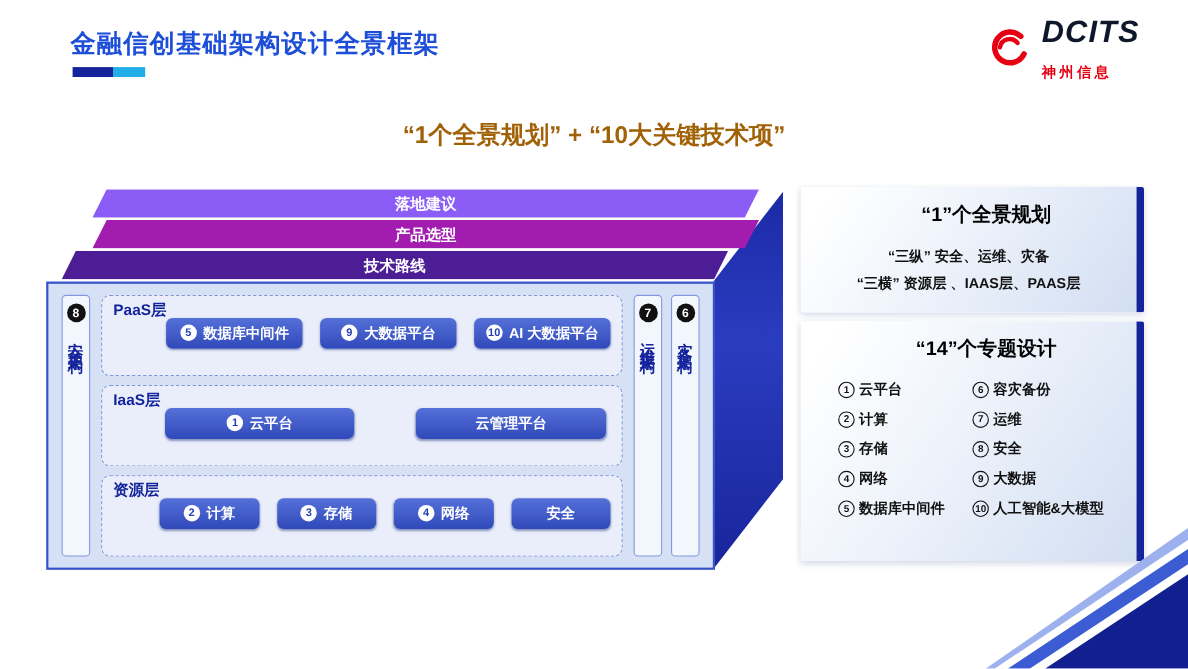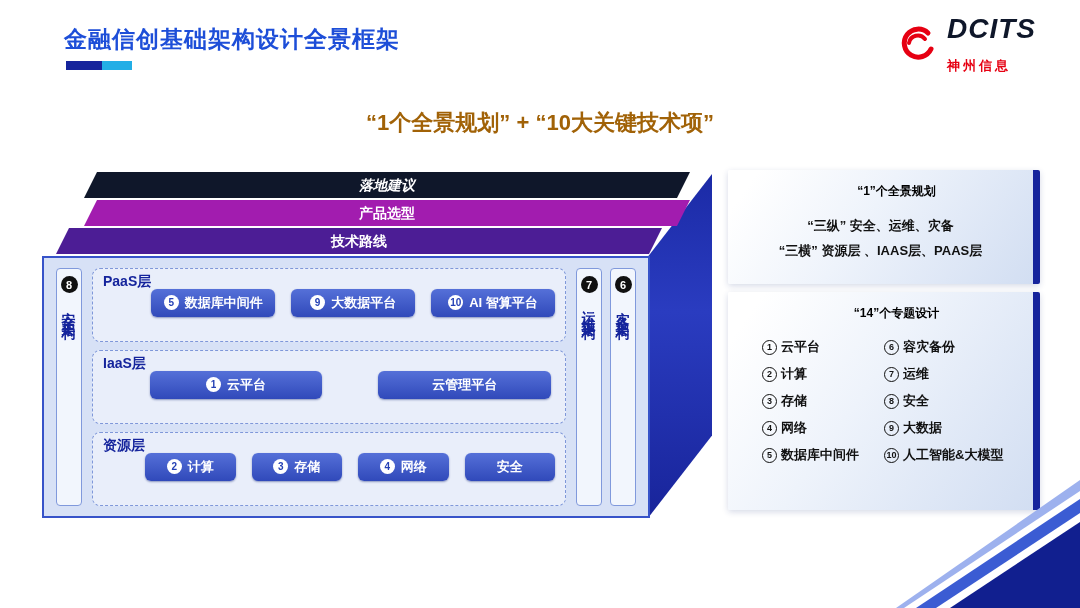--- a/index.html
+++ b/index.html
@@ -24,21 +24,21 @@
     position:absolute;left:0;top:90px;width:1080px;text-align:center;
     font-size:22px;font-weight:800;color:#a16207;margin-top:18px;
   }
   
   .band{
     position:absolute;height:26px;width:606px;line-height:26px;text-align:center;
     color:#fff;font-weight:700;font-size:14px;
     clip-path:polygon(13px 0,100% 0,calc(100% - 13px) 100%,0 100%);
     z-index:2;
   }
-  .band1{left:84px;top:172px;background:#0f172a;font-style:italic;}
+  .band1{left:84px;top:172px;background:#8b5cf6;}
   .band2{left:84px;top:200px;background:#a21caf;}
   .band3{left:56px;top:228px;background:#4c1d95;}
   .side-face{
     position:absolute;left:648px;top:174px;width:64px;height:344px;z-index:1;
     clip-path:polygon(0 24%,100% 0,100% 76%,0 100%);
     background:linear-gradient(180deg,#1b2aa6 0%,#2a3cc0 40%,#18249a 100%);
   }
   .panel3d{
     position:absolute;left:42px;top:256px;width:608px;height:262px;z-index:2;
     background:#d7e1f6;border:2px solid #3753c9;box-sizing:border-box;
@@ -77,21 +77,21 @@
   }
   
   .rpanel{
     position:absolute;left:728px;width:312px;box-sizing:border-box;
     background:linear-gradient(125deg,#ffffff 8%,#eef3fb 45%,#d2def2 100%);
     border-right:7px solid #16249c;border-radius:2px;
     box-shadow:0 2px 6px rgba(30,50,120,.18);
   }
   .rpanel.plan{top:170px;height:114px;}
   .rpanel.topics{top:292px;height:218px;}
-  .rpanel-title{text-align:center;font-weight:800;font-size:12px;color:#000;padding-top:13px;padding-left:32px;}
+  .rpanel-title{text-align:center;font-weight:800;font-size:18px;color:#000;padding-top:13px;padding-left:32px;}
   .plan-lines{margin-top:13px;text-align:center;font-size:13px;font-weight:700;color:#111;line-height:25px;}
   .topic-cols{display:flex;padding:16px 6px 0 34px;}
   .topic-col{display:flex;flex-direction:column;gap:9px;}
   .topic-col.c1{width:122px;flex:0 0 122px;}
   .topic-item{display:flex;align-items:center;gap:4px;font-size:13px;font-weight:700;color:#111;white-space:nowrap;}
   .num-outline{
     width:15px;height:15px;border:1.5px solid #111;border-radius:50%;color:#111;
     font-size:9px;font-weight:700;display:flex;align-items:center;justify-content:center;
     flex:0 0 15px;box-sizing:border-box;
   }
@@ -137,21 +137,21 @@
         <div class="node">
           <span class="num-light">5</span>
           <span>数据库中间件</span>
         </div>
         <div class="node">
           <span class="num-light">9</span>
           <span>大数据平台</span>
         </div>
         <div class="node">
           <span class="num-light">10</span>
-          <span>AI 智算平台</span>
+          <span>AI 大数据平台</span>
         </div>
       </div>
     </section>
 
     <section class="layer">
       <div class="layer-title">IaaS层</div>
       <div class="btn-row wide-gap">
         <div class="node">
           <span class="num-light">1</span>
           <span>云平台</span>

